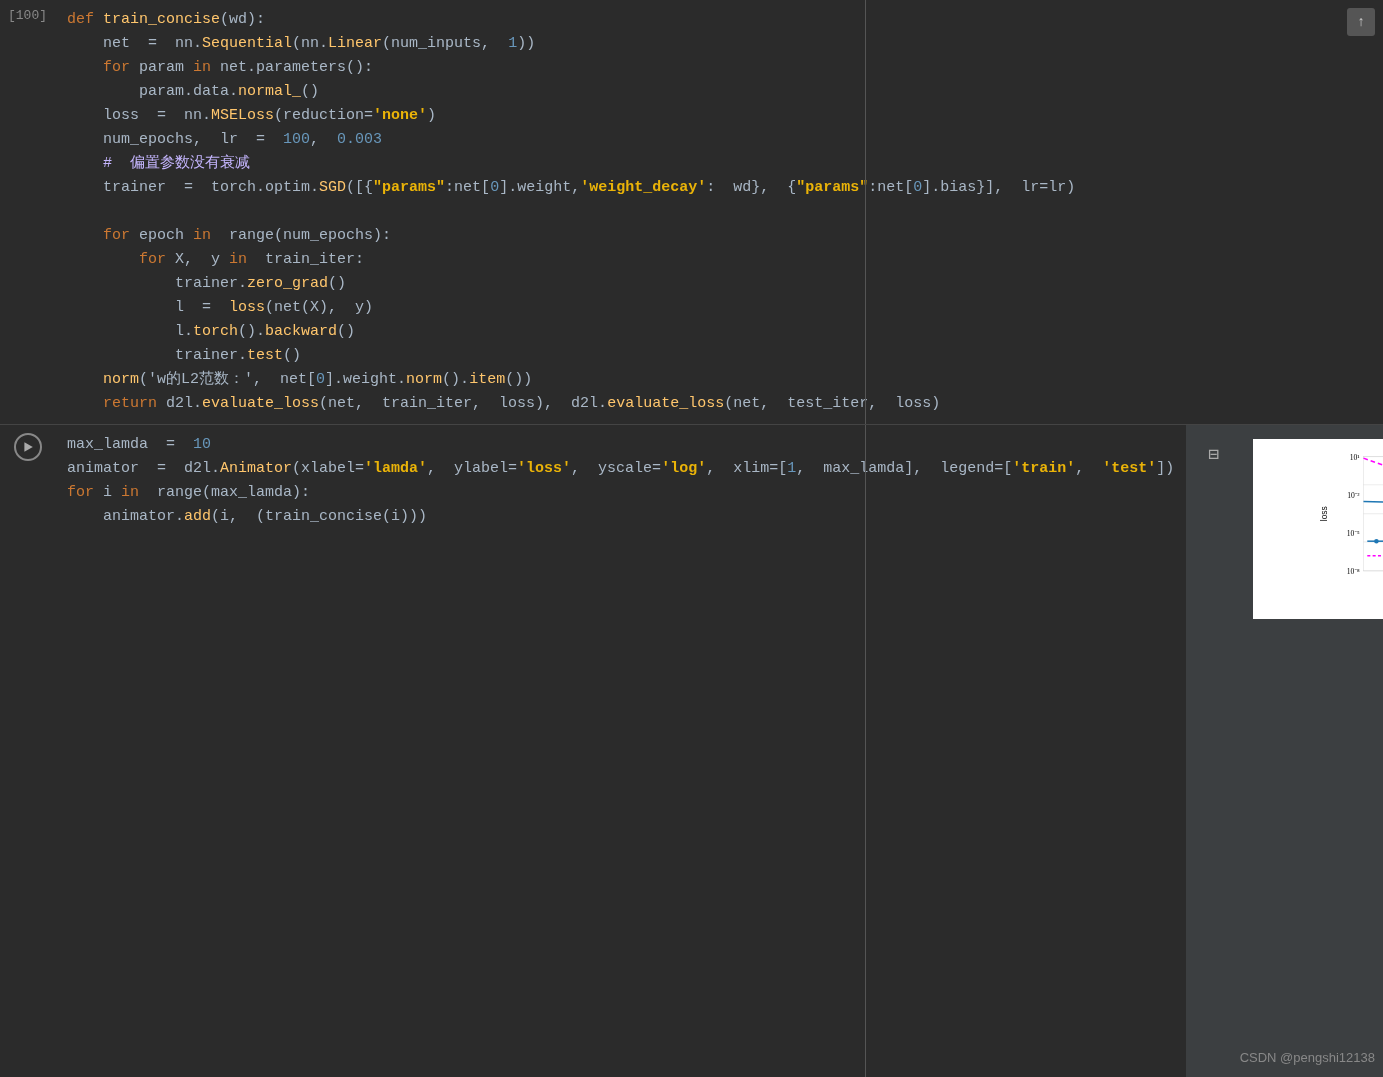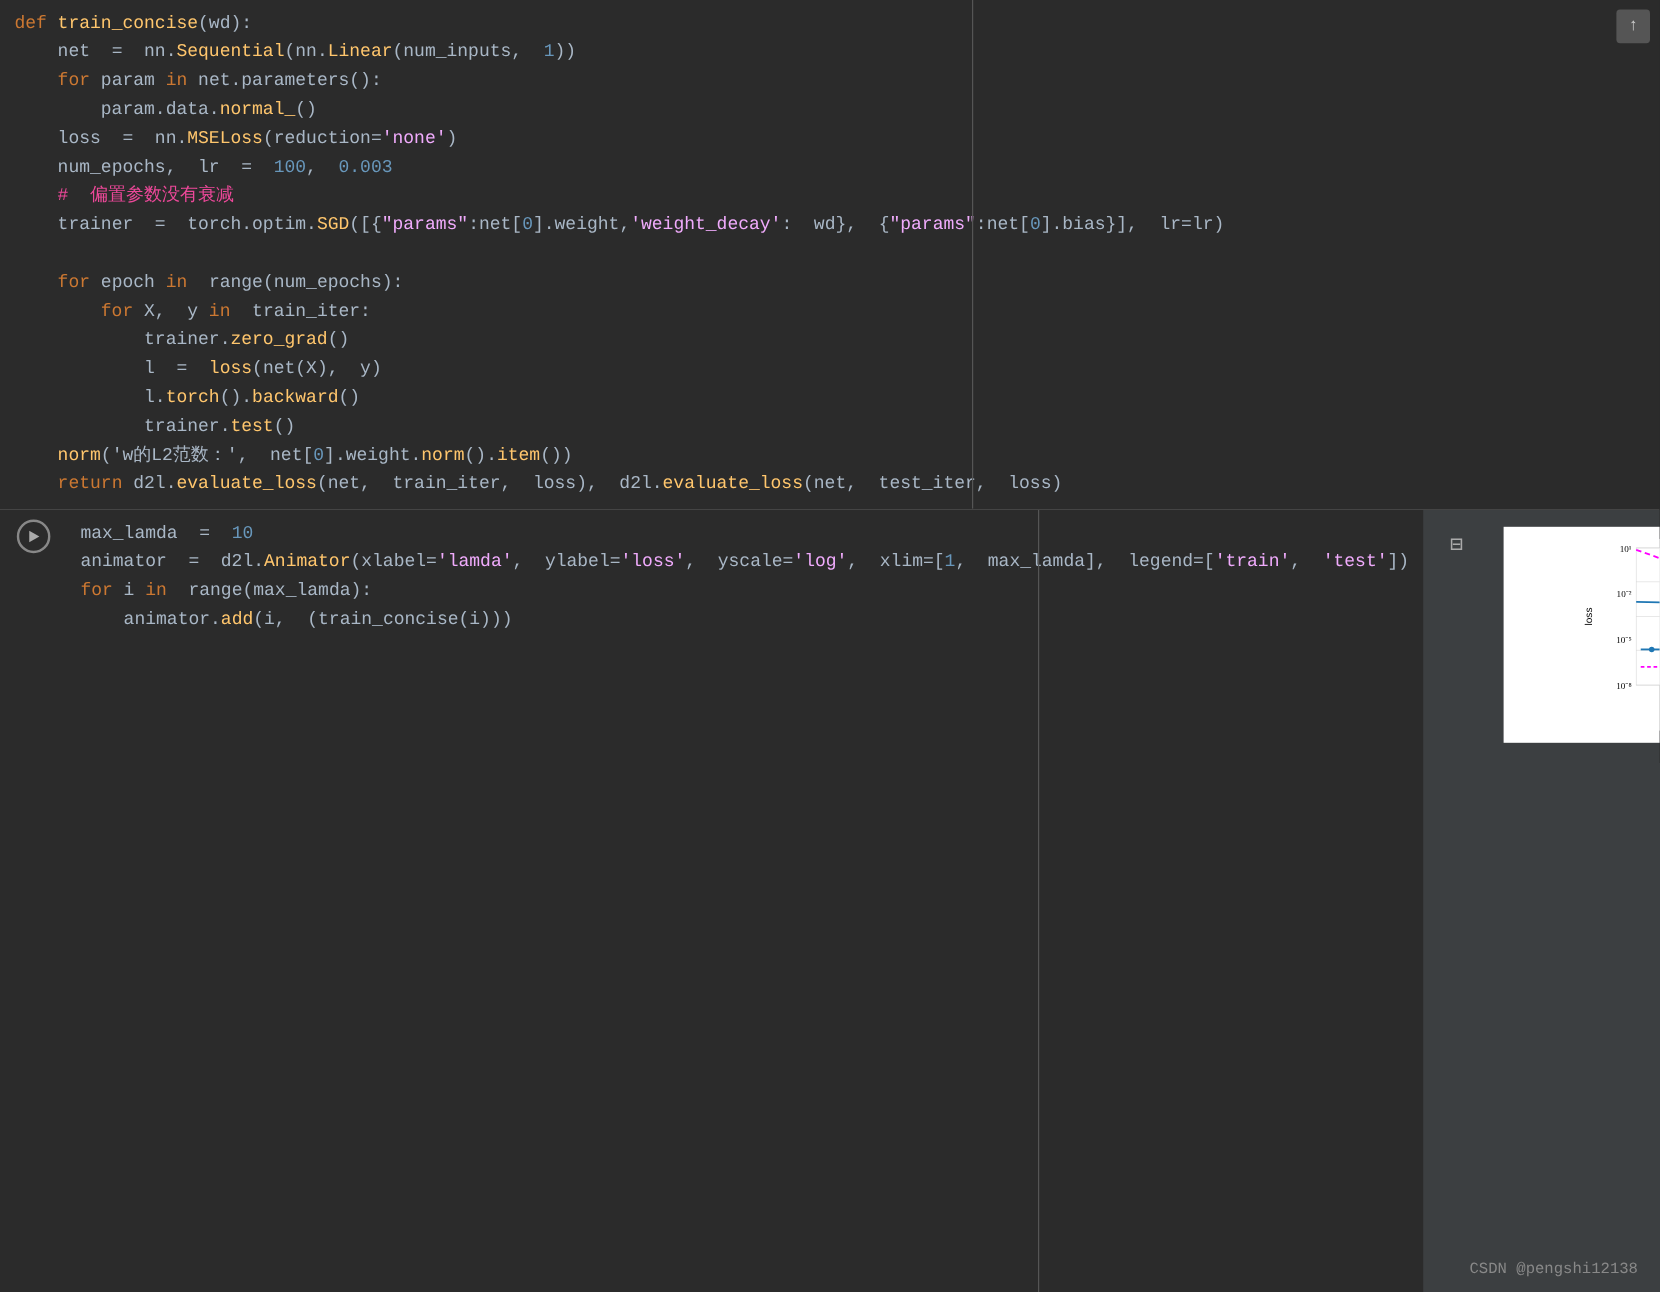--- a/index.html
+++ b/index.html
@@ -43,23 +43,23 @@
       flex: 1;
       padding: 8px 12px;
       background: #2b2b2b;
       line-height: 1.6;
       overflow-x: auto;
     }
 
     
     .kw { color: #cc7832; } 
     .fn { color: #ffc66d; }
-    .str { color: #f0abfc; }
+    .str { color: #eab308; font-weight: bold; }
     .num { color: #6897bb; }
-    .comment { color: #ec4899; }
+    .comment { color: #c4b5fd; }
     .plain { color: #a9b7c6; }
 
     
     .cell-bottom {
       display: flex;
       flex-direction: row;
       flex: 1;
     }
 
     .cell-run-gutter {
@@ -172,38 +172,41 @@
       top: 0;
       bottom: 0;
       width: 1px;
       background: #555;
       pointer-events: none;
     }
 
     .watermark {
       position: fixed;
       bottom: 12px;
-      right: 18px;
+      right: 8px;
       color: #888;
       font-size: 13px;
-      font-family: Liberation Mono, monospace;
+      font-family: Liberation Sans, sans-serif;
     }
 
     
     .chart-svg {
       width: 100%;
       height: 100%;
     }
   </style>
 </head>
 <body>
 
 <div class="notebook-container">
 
   <div class="cell">
+    <div class="cell-gutter">
+      <span>[100]</span>
+    </div>
     <div class="cell-content" style="position:relative;">
       <div class="vertical-separator"></div>
       <pre><span class="kw">def </span><span class="fn">train_concise</span><span class="plain">(wd):</span>
     <span class="plain">net  =  nn.</span><span class="fn">Sequential</span><span class="plain">(nn.</span><span class="fn">Linear</span><span class="plain">(num_inputs,  </span><span class="num">1</span><span class="plain">))</span>
     <span class="kw">for </span><span class="plain">param </span><span class="kw">in</span><span class="plain"> net.parameters():</span>
         <span class="plain">param.data.</span><span class="fn">normal_</span><span class="plain">()</span>
     <span class="plain">loss  =  nn.</span><span class="fn">MSELoss</span><span class="plain">(reduction=</span><span class="str">'none'</span><span class="plain">)</span>
     <span class="plain">num_epochs,  lr  =  </span><span class="num">100</span><span class="plain">,  </span><span class="num">0.003</span>
     <span class="comment">#  偏置参数没有衰减</span>
     <span class="plain">trainer  =  torch.optim.</span><span class="fn">SGD</span><span class="plain">([{</span><span class="str">"params"</span><span class="plain">:net[</span><span class="num">0</span><span class="plain">].weight,</span><span class="str">'weight_decay'</span><span class="plain">:  wd},  {</span><span class="str">"params"</span><span class="plain">:net[</span><span class="num">0</span><span class="plain">].bias}],  lr=lr)</span>

